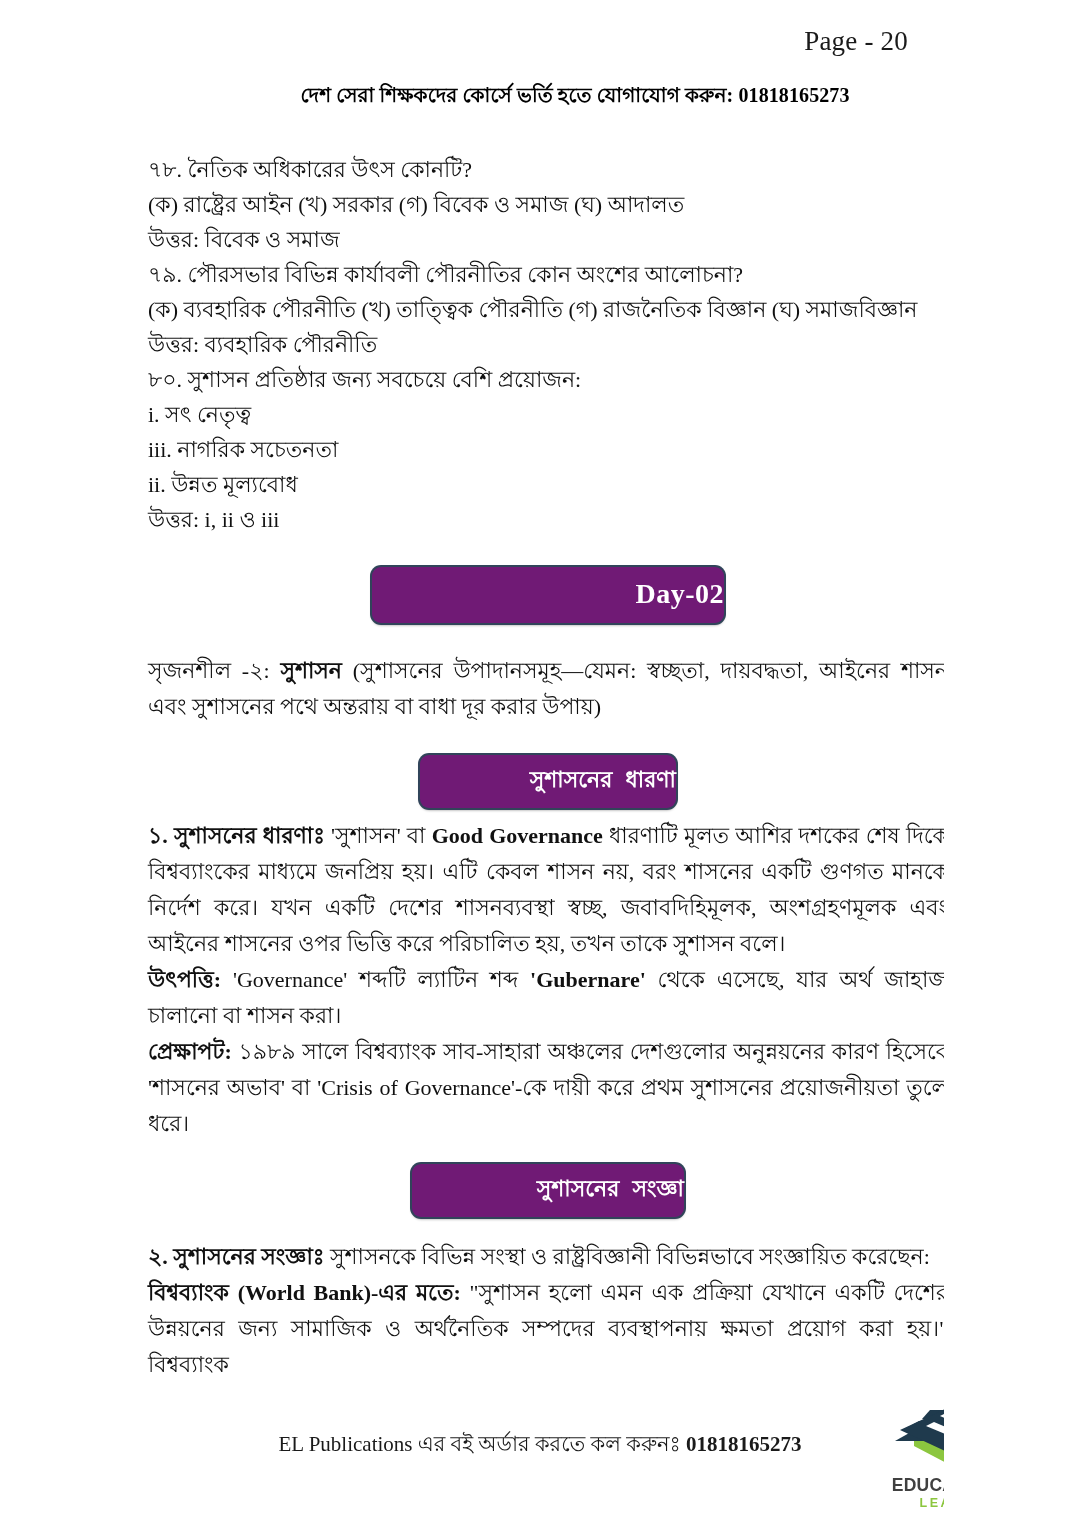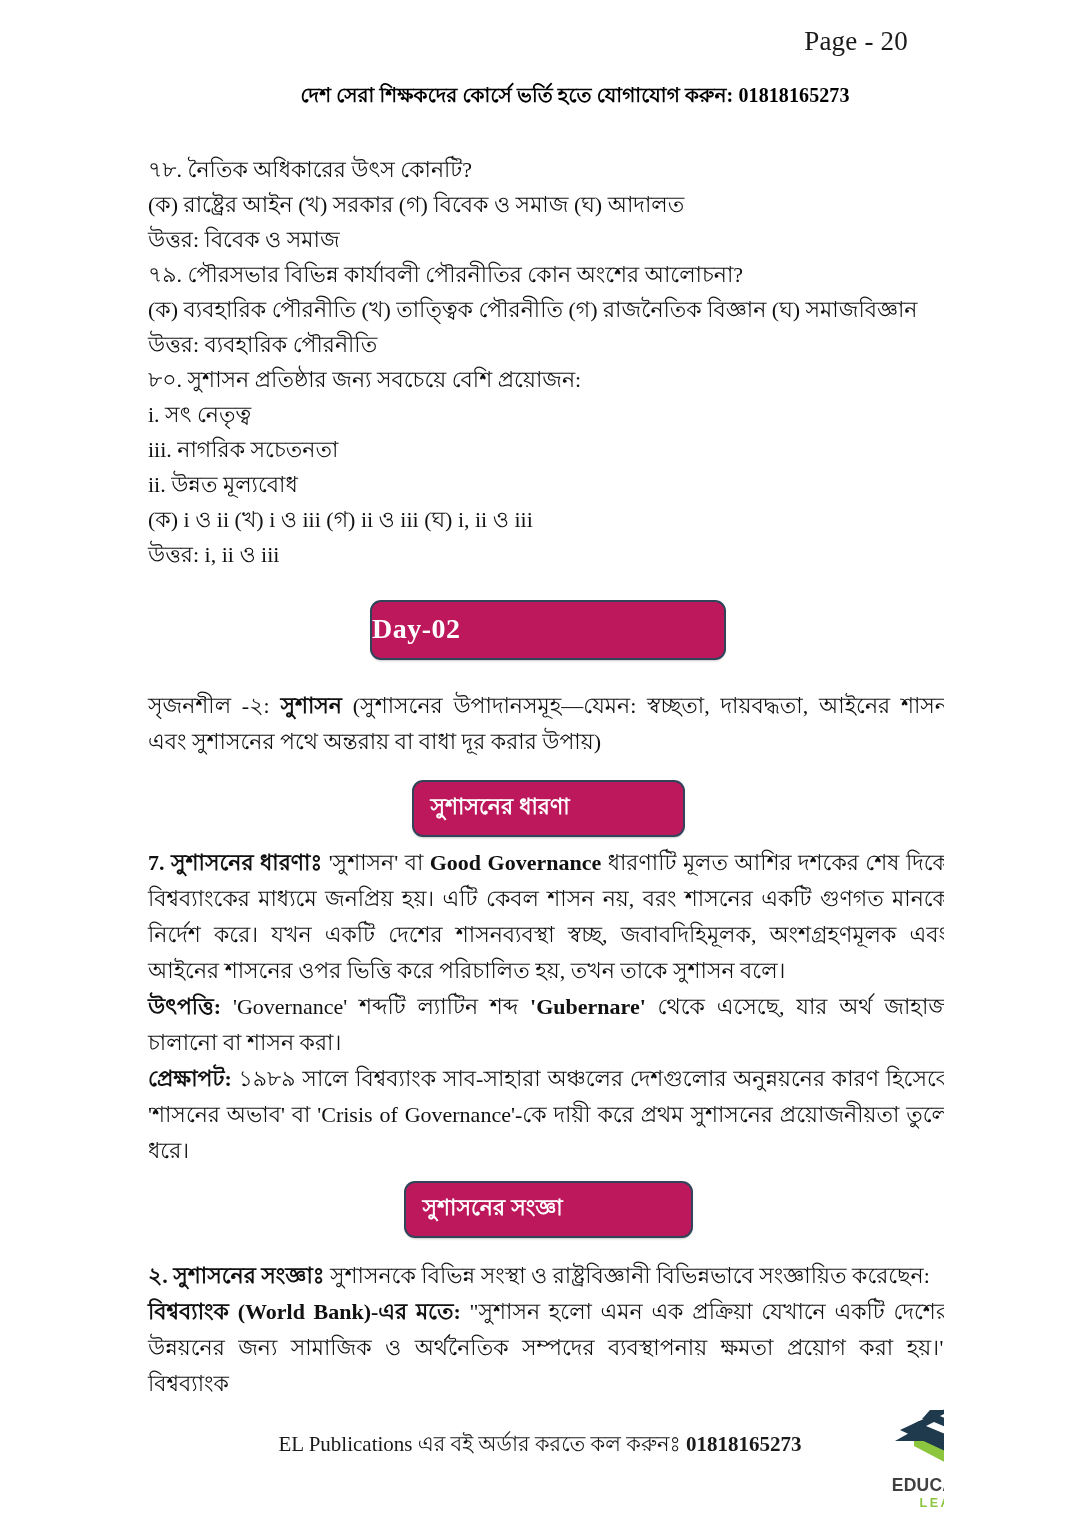--- a/index.html
+++ b/index.html
@@ -58,39 +58,40 @@
     color: #111;
     white-space: nowrap;
   }
 
   
   .banner-wrap {
     text-align: center;
   }
   .banner {
     display: inline-block;
-    background: #be185d;
+    background: #701a75;
     color: #ffffff;
     border-radius: 9px;
     box-shadow: 0 0 0 2px #31445a, 0 2px 3px rgba(0,0,0,0.45);
-    text-align: left;
+    text-align: right;
     font-weight: bold;
   }
   .banner-day {
     font-size: 28px;
     padding: 11px 0 13px 0;
     width: 352px;
     font-family: "Liberation Serif", "DejaVu Serif", serif;
     letter-spacing: 0.5px;
   }
   .banner-sub {
     font-size: 22px;
-    padding: 7px 0 9px 17px;
+    padding: 7px 0 9px 4px;
     width: 252px;
-    font-family: Liberation Sans, sans-serif;
+    font-family: Liberation Mono, monospace;
+    margin-top: 8px;
   }
   .banner-sub.wide {
     width: 268px;
   }
 
   
   .para {
     font-size: 22px;
     line-height: 36px;
     text-align: justify;
@@ -183,21 +184,20 @@
       <div class="q-line">৭৮. নৈতিক অধিকারের উৎস কোনটি?</div>
       <div class="q-line">(ক) রাষ্ট্রের আইন (খ) সরকার (গ) বিবেক ও সমাজ (ঘ) আদালত</div>
       <div class="q-line">উত্তর: বিবেক ও সমাজ</div>
       <div class="q-line">৭৯. পৌরসভার বিভিন্ন কার্যাবলী পৌরনীতির কোন অংশের আলোচনা?</div>
       <div class="q-line">(ক) ব্যবহারিক পৌরনীতি (খ) তাত্ত্বিক পৌরনীতি (গ) রাজনৈতিক বিজ্ঞান (ঘ) সমাজবিজ্ঞান</div>
       <div class="q-line">উত্তর: ব্যবহারিক পৌরনীতি</div>
       <div class="q-line">৮০. সুশাসন প্রতিষ্ঠার জন্য সবচেয়ে বেশি প্রয়োজন:</div>
       <div class="q-line">i. সৎ নেতৃত্ব</div>
       <div class="q-line">iii. নাগরিক সচেতনতা</div>
       <div class="q-line">ii. উন্নত মূল্যবোধ</div>
-      <div class="q-line">(ক) i ও ii (খ) i ও iii (গ) ii ও iii (ঘ) i, ii ও iii</div>
       <div class="q-line">উত্তর: i, ii ও iii</div>
     </div>
 
     <div class="spacer-30"></div>
 
     <div class="banner-wrap">
       <div class="banner banner-day">Day-02</div>
     </div>
 
     <div class="spacer-30"></div>
@@ -208,21 +208,21 @@
 
     <div class="spacer-22"></div>
 
     <div class="banner-wrap">
       <div class="banner banner-sub">সুশাসনের ধারণা</div>
     </div>
 
     <div class="spacer-10"></div>
 
     <p class="para">
-      <span class="lead">7. সুশাসনের ধারণাঃ </span><span>'সুশাসন' বা </span><span class="en-b">Good Governance</span><span> ধারণাটি মূলত আশির দশকের শেষ দিকে বিশ্বব্যাংকের মাধ্যমে জনপ্রিয় হয়। এটি কেবল শাসন নয়, বরং শাসনের একটি গুণগত মানকে নির্দেশ করে। যখন একটি দেশের শাসনব্যবস্থা স্বচ্ছ, জবাবদিহিমূলক, অংশগ্রহণমূলক এবং আইনের শাসনের ওপর ভিত্তি করে পরিচালিত হয়, তখন তাকে সুশাসন বলে।</span>
+      <span class="lead">১. সুশাসনের ধারণাঃ </span><span>'সুশাসন' বা </span><span class="en-b">Good Governance</span><span> ধারণাটি মূলত আশির দশকের শেষ দিকে বিশ্বব্যাংকের মাধ্যমে জনপ্রিয় হয়। এটি কেবল শাসন নয়, বরং শাসনের একটি গুণগত মানকে নির্দেশ করে। যখন একটি দেশের শাসনব্যবস্থা স্বচ্ছ, জবাবদিহিমূলক, অংশগ্রহণমূলক এবং আইনের শাসনের ওপর ভিত্তি করে পরিচালিত হয়, তখন তাকে সুশাসন বলে।</span>
     </p>
 
     <p class="para">
       <span class="lead">উৎপত্তি: </span><span class="en">'Governance'</span><span> শব্দটি ল্যাটিন শব্দ </span><span class="en-b">'Gubernare'</span><span> থেকে এসেছে, যার অর্থ জাহাজ চালানো বা শাসন করা।</span>
     </p>
 
     <p class="para">
       <span class="lead">প্রেক্ষাপট: </span><span>১৯৮৯ সালে বিশ্বব্যাংক সাব-সাহারা অঞ্চলের দেশগুলোর অনুন্নয়নের কারণ হিসেবে 'শাসনের অভাব' বা </span><span class="en">'Crisis of Governance'</span><span>-কে দায়ী করে প্রথম সুশাসনের প্রয়োজনীয়তা তুলে ধরে।</span>
     </p>
 

